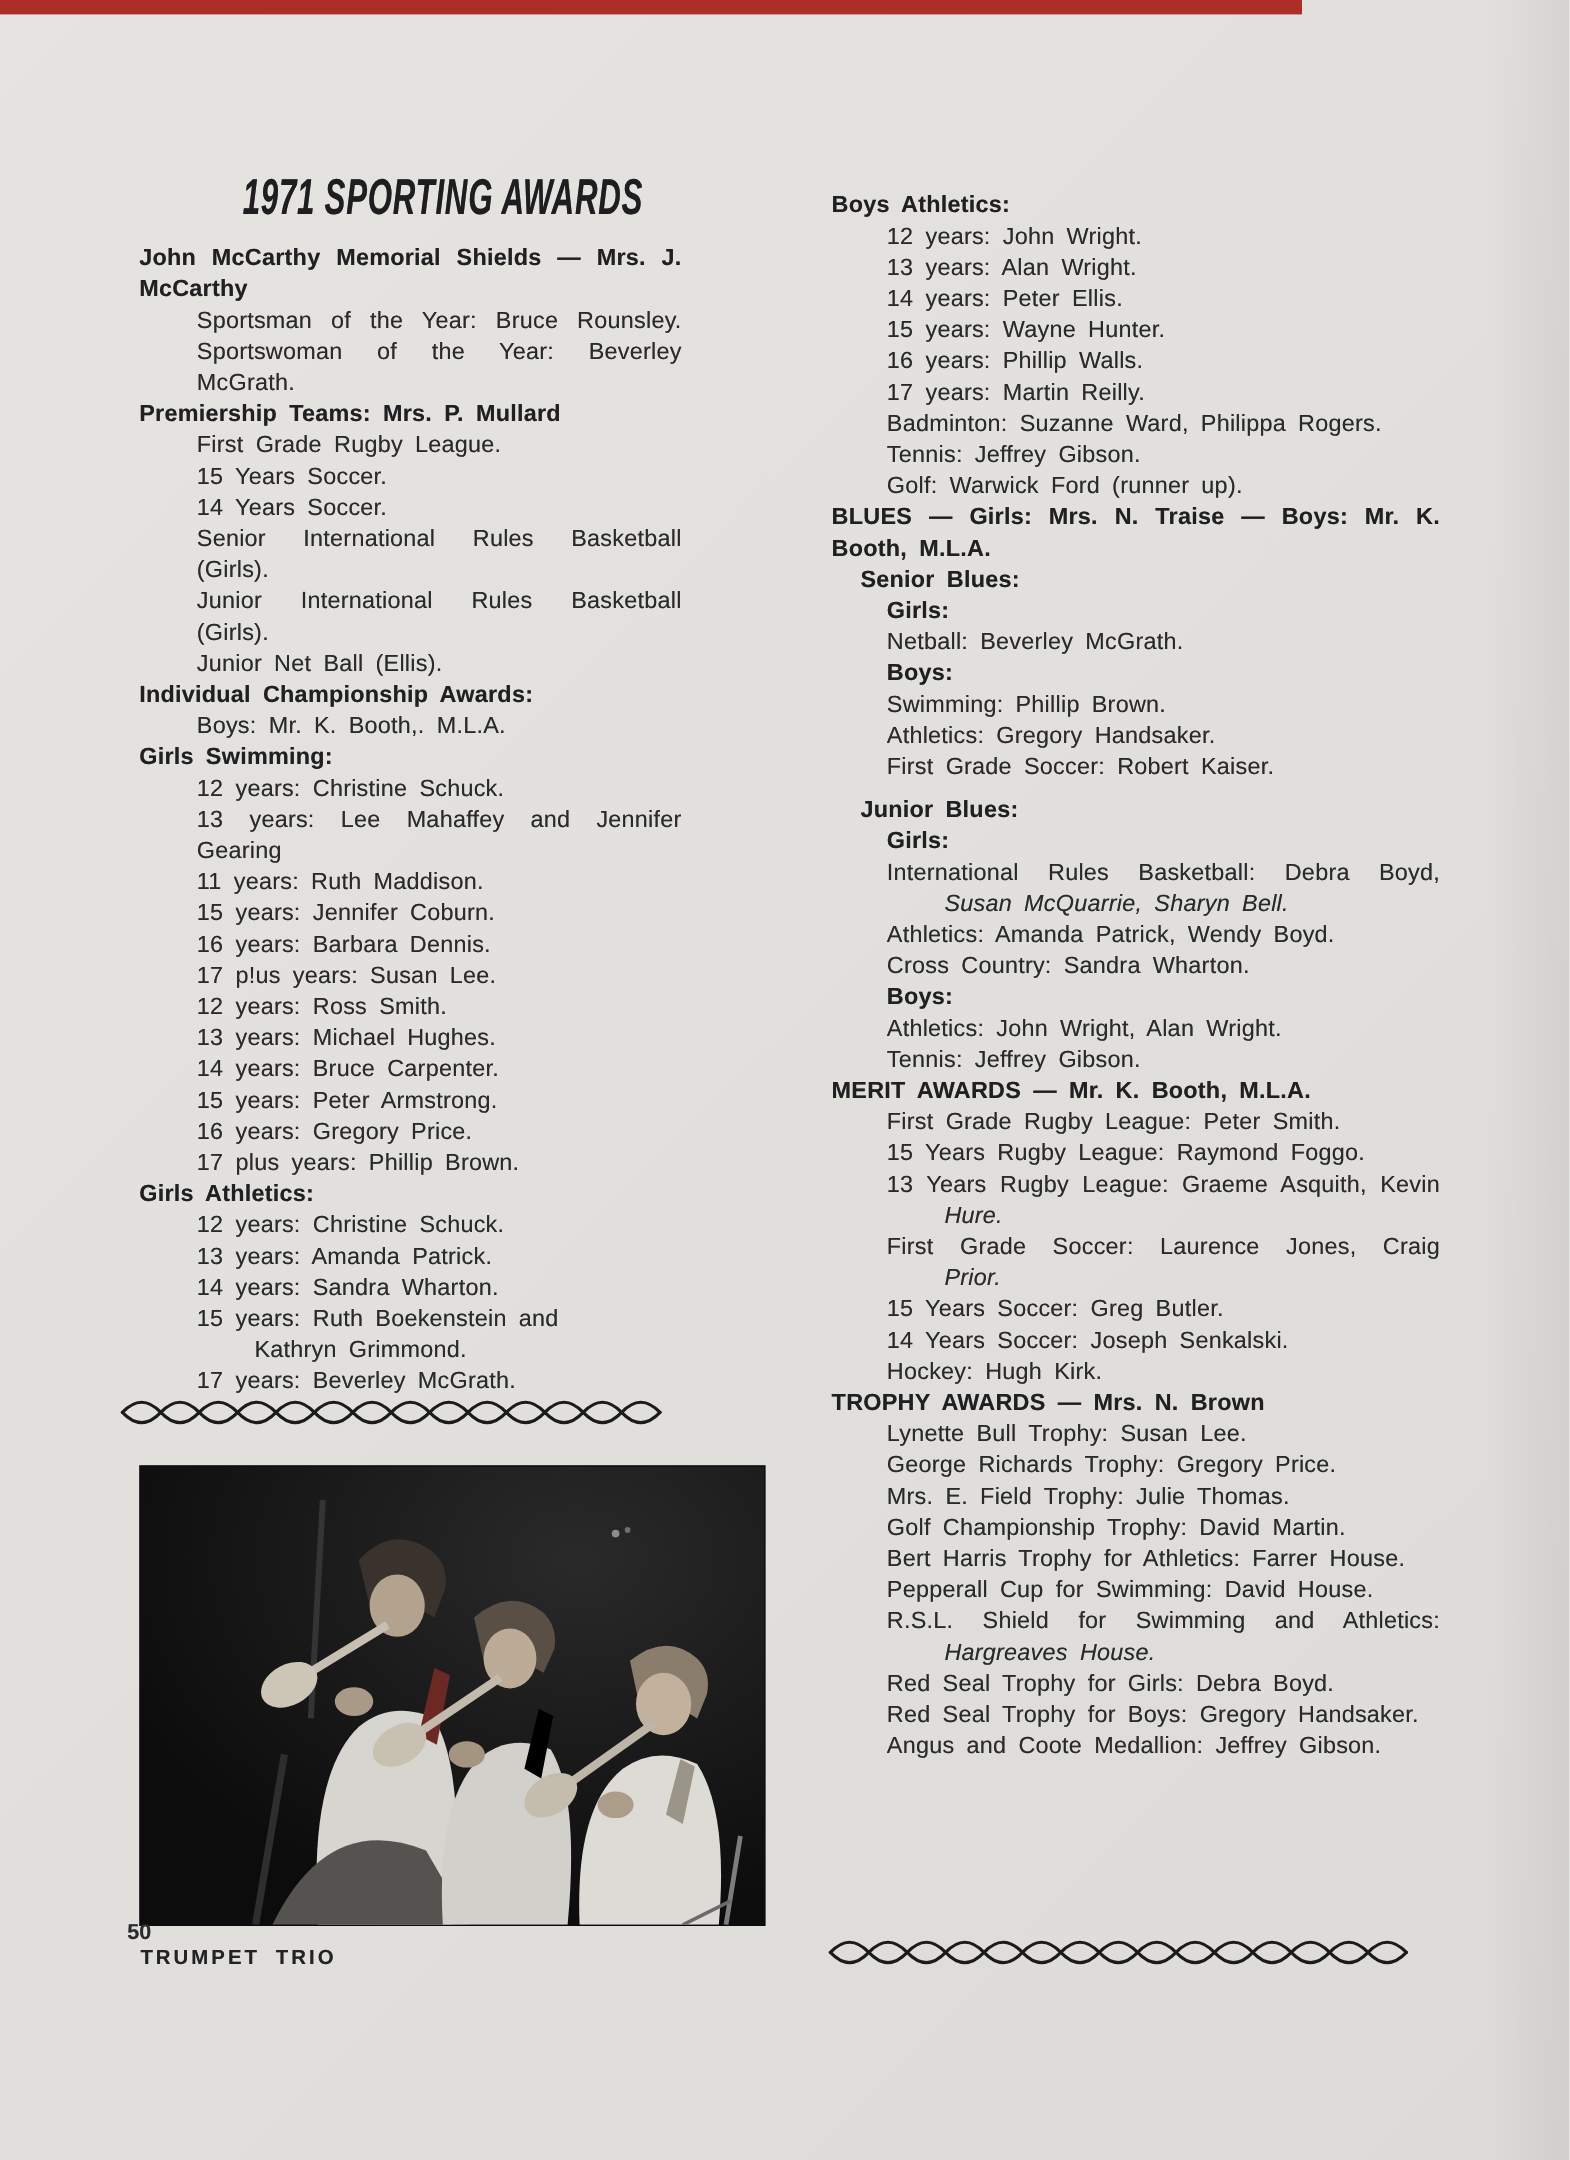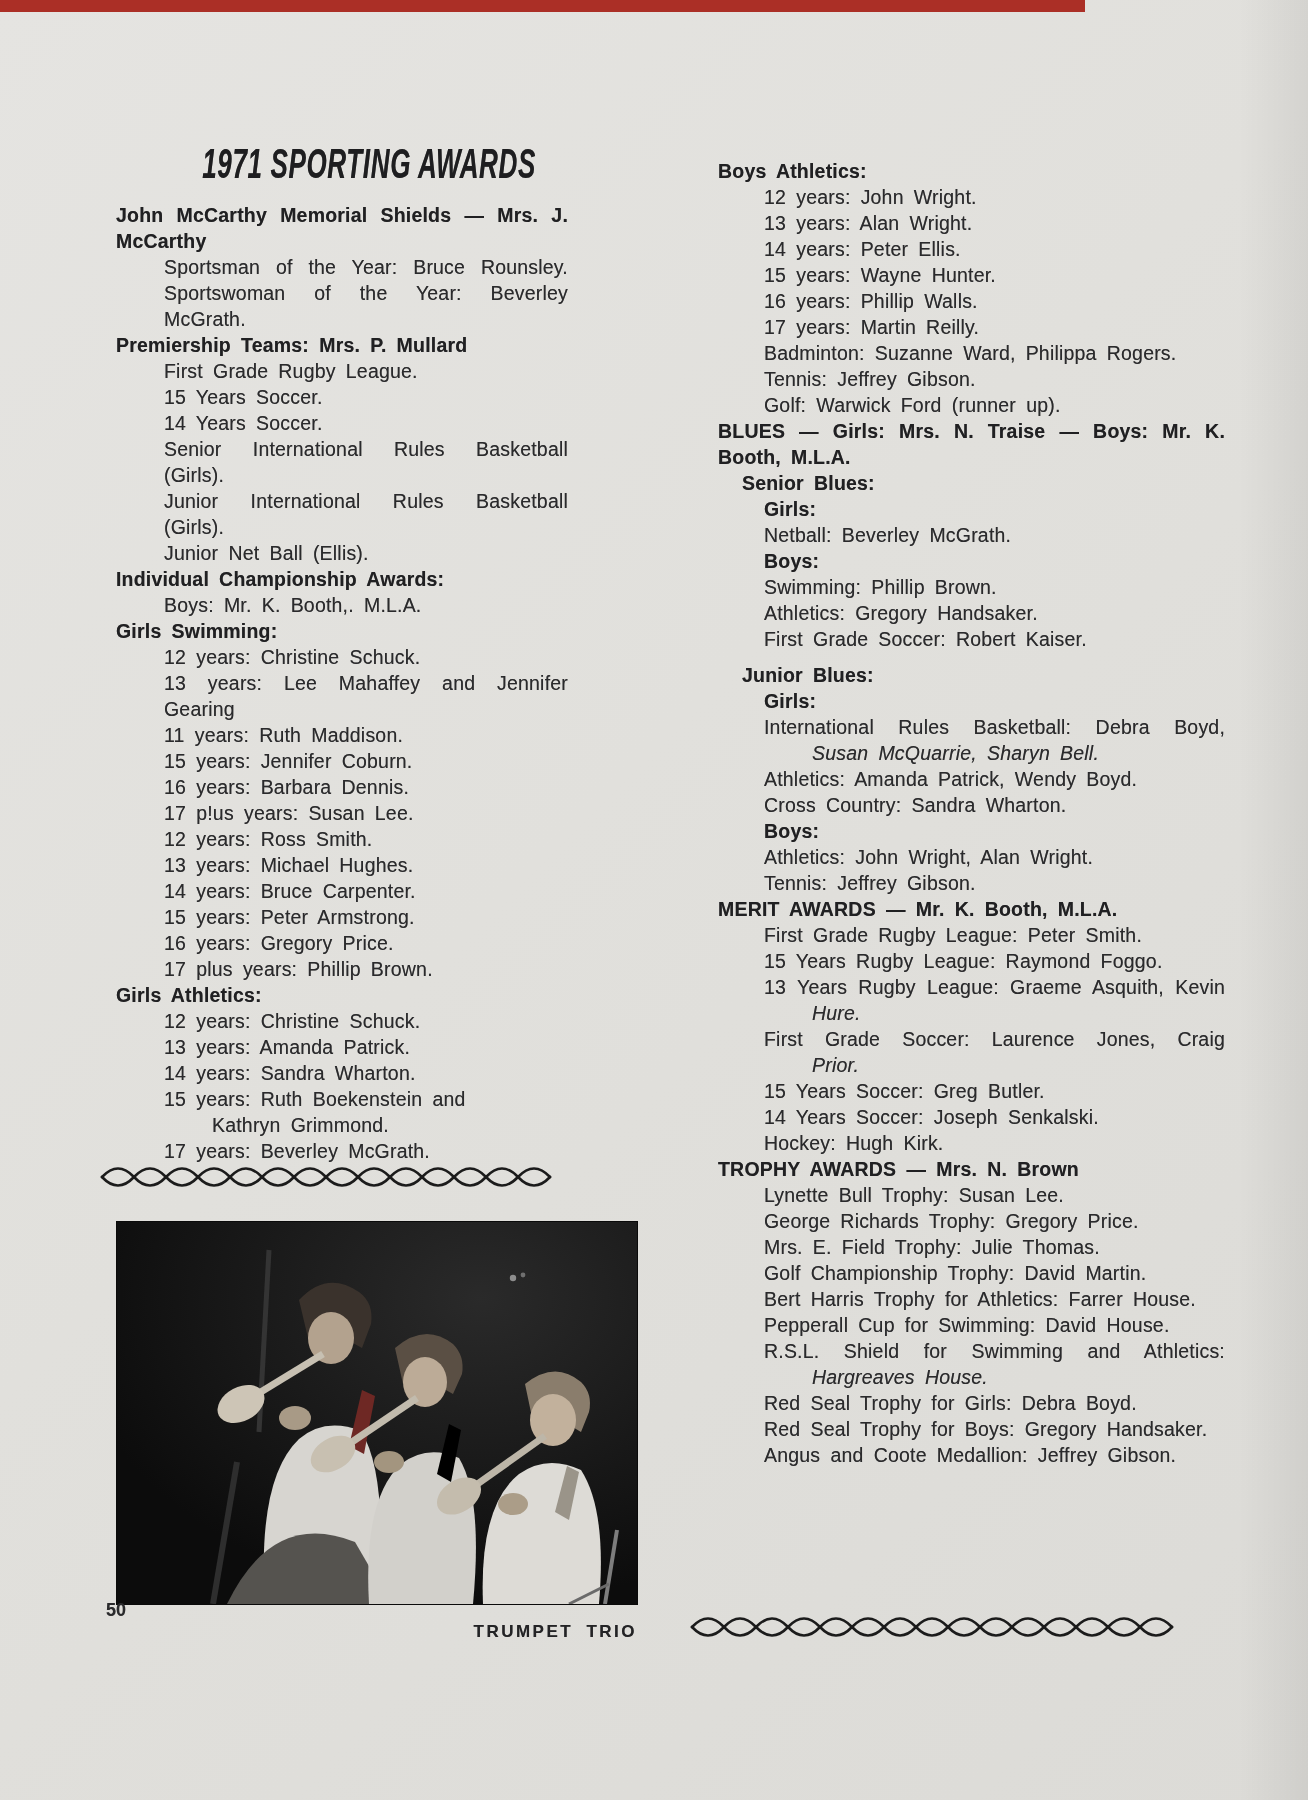--- a/index.html
+++ b/index.html
@@ -6,42 +6,42 @@
   body{
     width:1308px;height:1800px;position:relative;overflow:hidden;
     background:linear-gradient(135deg,#e5e4e1 0%,#e1e0dc 45%,#dcdbd7 100%);
     font-family:"Liberation Sans", sans-serif;color:#2a2a2c;
   }
   .edge-shade{position:absolute;right:0;top:0;width:70px;height:100%;
     background:linear-gradient(to right,rgba(0,0,0,0),rgba(0,0,0,0.06));pointer-events:none;}
   .red-edge{position:absolute;left:0;top:0;width:1085px;height:12px;background:#ab2f26;}
   .col{position:absolute;}
   .lc{left:100px;top:142px;width:468px;}
-  .rc{left:718px;top:158px;width:507px;}
+  .rc{left:693px;top:158px;width:507px;}
   .title{text-align:center;margin:0 0 16px 0;height:44px;line-height:44px;font-style:italic;}
   .title span{display:inline-block;font-weight:bold;font-size:42px;letter-spacing:1px;
     transform:scaleX(0.62);transform-origin:center;white-space:nowrap;color:#1e1e20;
     text-shadow:0 0 0.6px rgba(30,30,30,0.6);}
   .line{line-height:26px;font-size:19.5px;letter-spacing:0.2px;word-spacing:4.5px;
     white-space:nowrap;text-shadow:0 0 0.5px rgba(40,40,40,0.5);}
   .line.bold{font-weight:bold;color:#202022;}
   .line.just{white-space:normal;text-align:justify;text-align-last:justify;}
   .lc .i0{padding-left:16px;}
   .lc .i1{padding-left:64px;}
   .lc .i2{padding-left:112px;}
   .rc .i0{padding-left:0;}
   .rc .i1{padding-left:24px;}
   .rc .i2{padding-left:46px;}
   .rc .i3{padding-left:94px;font-style:italic;}
   .divider{position:absolute;}
   .div-left{left:98px;top:1160px;}
   .div-right{left:688px;top:1610px;}
   .photo{position:absolute;left:117px;top:1222px;width:520px;height:382px;
     background:#0f0f0f;box-shadow:0 0 0 1px #0a0a0a;}
-  .caption{position:absolute;left:117px;top:1622px;width:520px;text-align:right;
+  .caption{position:absolute;left:117px;top:1622px;width:520px;text-align:left;
     font-weight:bold;font-size:17px;letter-spacing:2.5px;word-spacing:6px;color:#232325;
     text-shadow:0 0 0.5px rgba(40,40,40,0.5);}
   .page-num{position:absolute;left:106px;top:1600px;font-size:18px;font-weight:bold;
     color:#2a2a2c;text-shadow:0 0 0.5px rgba(40,40,40,0.5);}
 </style>
 </head>
 <body>
 
 <div class="red-edge"></div>
 

